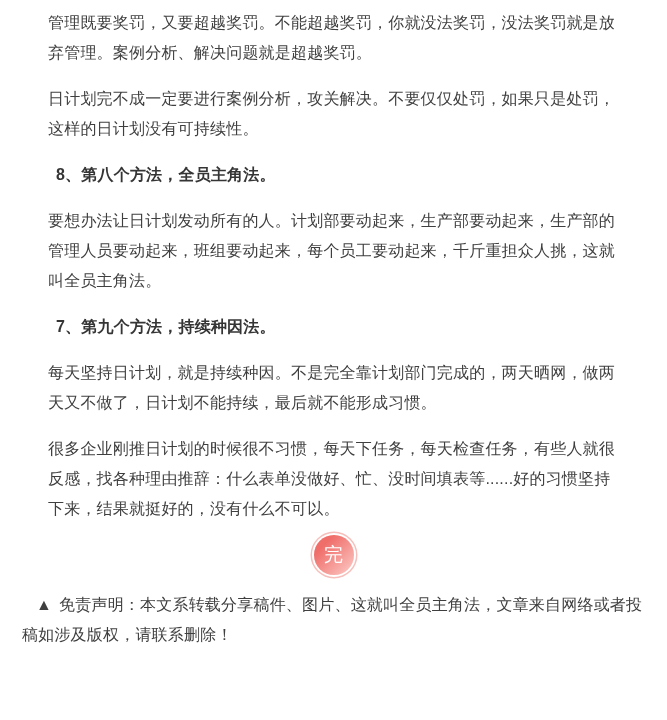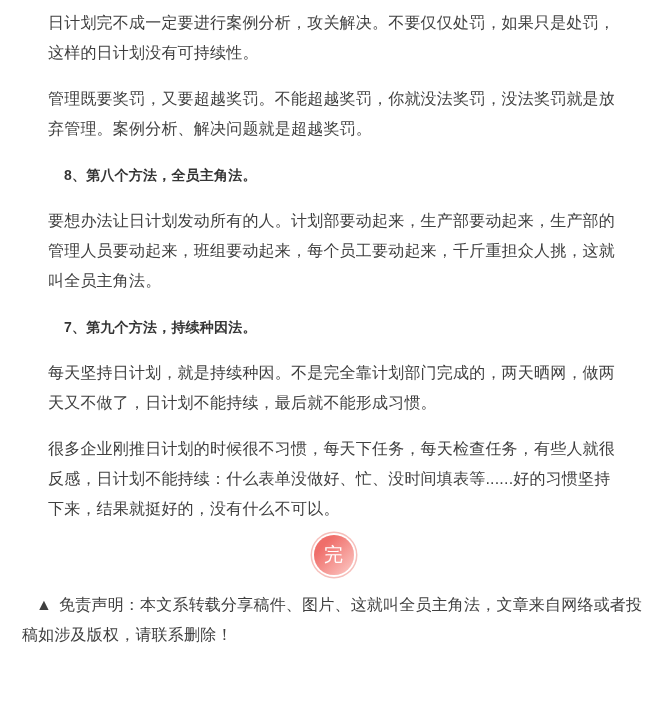--- a/index.html
+++ b/index.html
@@ -19,22 +19,22 @@
   }
   .article {
     padding: 8px 48px 0 48px;
     text-align: left;
     word-break: break-all;
   }
   .article p {
     margin: 0 0 16px 0;
   }
   .article .heading {
-    margin: 0 0 16px 16px;
-    font-size: 14px;
+    margin: 0 0 16px 8px;
+    font-size: 16px;
     font-weight: 700;
     color: #353535;
     line-height: 30px;
   }
   .badge-wrap {
     height: 46px;
     display: flex;
     align-items: center;
     justify-content: center;
     margin: -8px 0 12px 0;
@@ -62,27 +62,27 @@
     word-break: break-all;
   }
   .disclaimer .tri {
     margin-right: 7px;
   }
 </style>
 </head>
 <body>
 
 <div class="article">
+  <p>管理既要奖罚，又要超越奖罚。不能超越奖罚，你就没法奖罚，没法奖罚就是放弃管理。案例分析、解决问题就是超越奖罚。</p>
   <p>日计划完不成一定要进行案例分析，攻关解决。不要仅仅处罚，如果只是处罚，这样的日计划没有可持续性。</p>
-  <p>管理既要奖罚，又要超越奖罚。不能超越奖罚，你就没法奖罚，没法奖罚就是放弃管理。案例分析、解决问题就是超越奖罚。</p>
   <p class="heading">8、第八个方法，全员主角法。</p>
   <p>要想办法让日计划发动所有的人。计划部要动起来，生产部要动起来，生产部的管理人员要动起来，班组要动起来，每个员工要动起来，千斤重担众人挑，这就叫全员主角法。</p>
   <p class="heading">7、第九个方法，持续种因法。</p>
   <p>每天坚持日计划，就是持续种因。不是完全靠计划部门完成的，两天晒网，做两天又不做了，日计划不能持续，最后就不能形成习惯。</p>
-  <p>很多企业刚推日计划的时候很不习惯，每天下任务，每天检查任务，有些人就很反感，日计划不能持续：什么表单没做好、忙、没时间填表等......好的习惯坚持下来，结果就挺好的，没有什么不可以。</p>
+  <p>很多企业刚推日计划的时候很不习惯，每天下任务，每天检查任务，有些人就很反感，找各种理由推辞：什么表单没做好、忙、没时间填表等......好的习惯坚持下来，结果就挺好的，没有什么不可以。</p>
 </div>
 
 <div class="badge-wrap">
   <div class="end-badge" style="background: linear-gradient(135deg, rgb(239, 110, 106) 25%, rgb(253, 204, 200) 100%); color: rgb(255, 255, 255); box-shadow: rgb(255, 255, 255) 0px 0px 0px 2px, rgb(246, 191, 187) 0px 0px 0px 3.5px;">
     <span>完</span>
   </div>
 </div>
 
 <p class="disclaimer">
   <span class="tri">▲</span><span>免责声明：本文系转载分享稿件、图片、这就叫全员主角法，文章来自网络或者投稿如涉及版权，请联系删除！</span>

